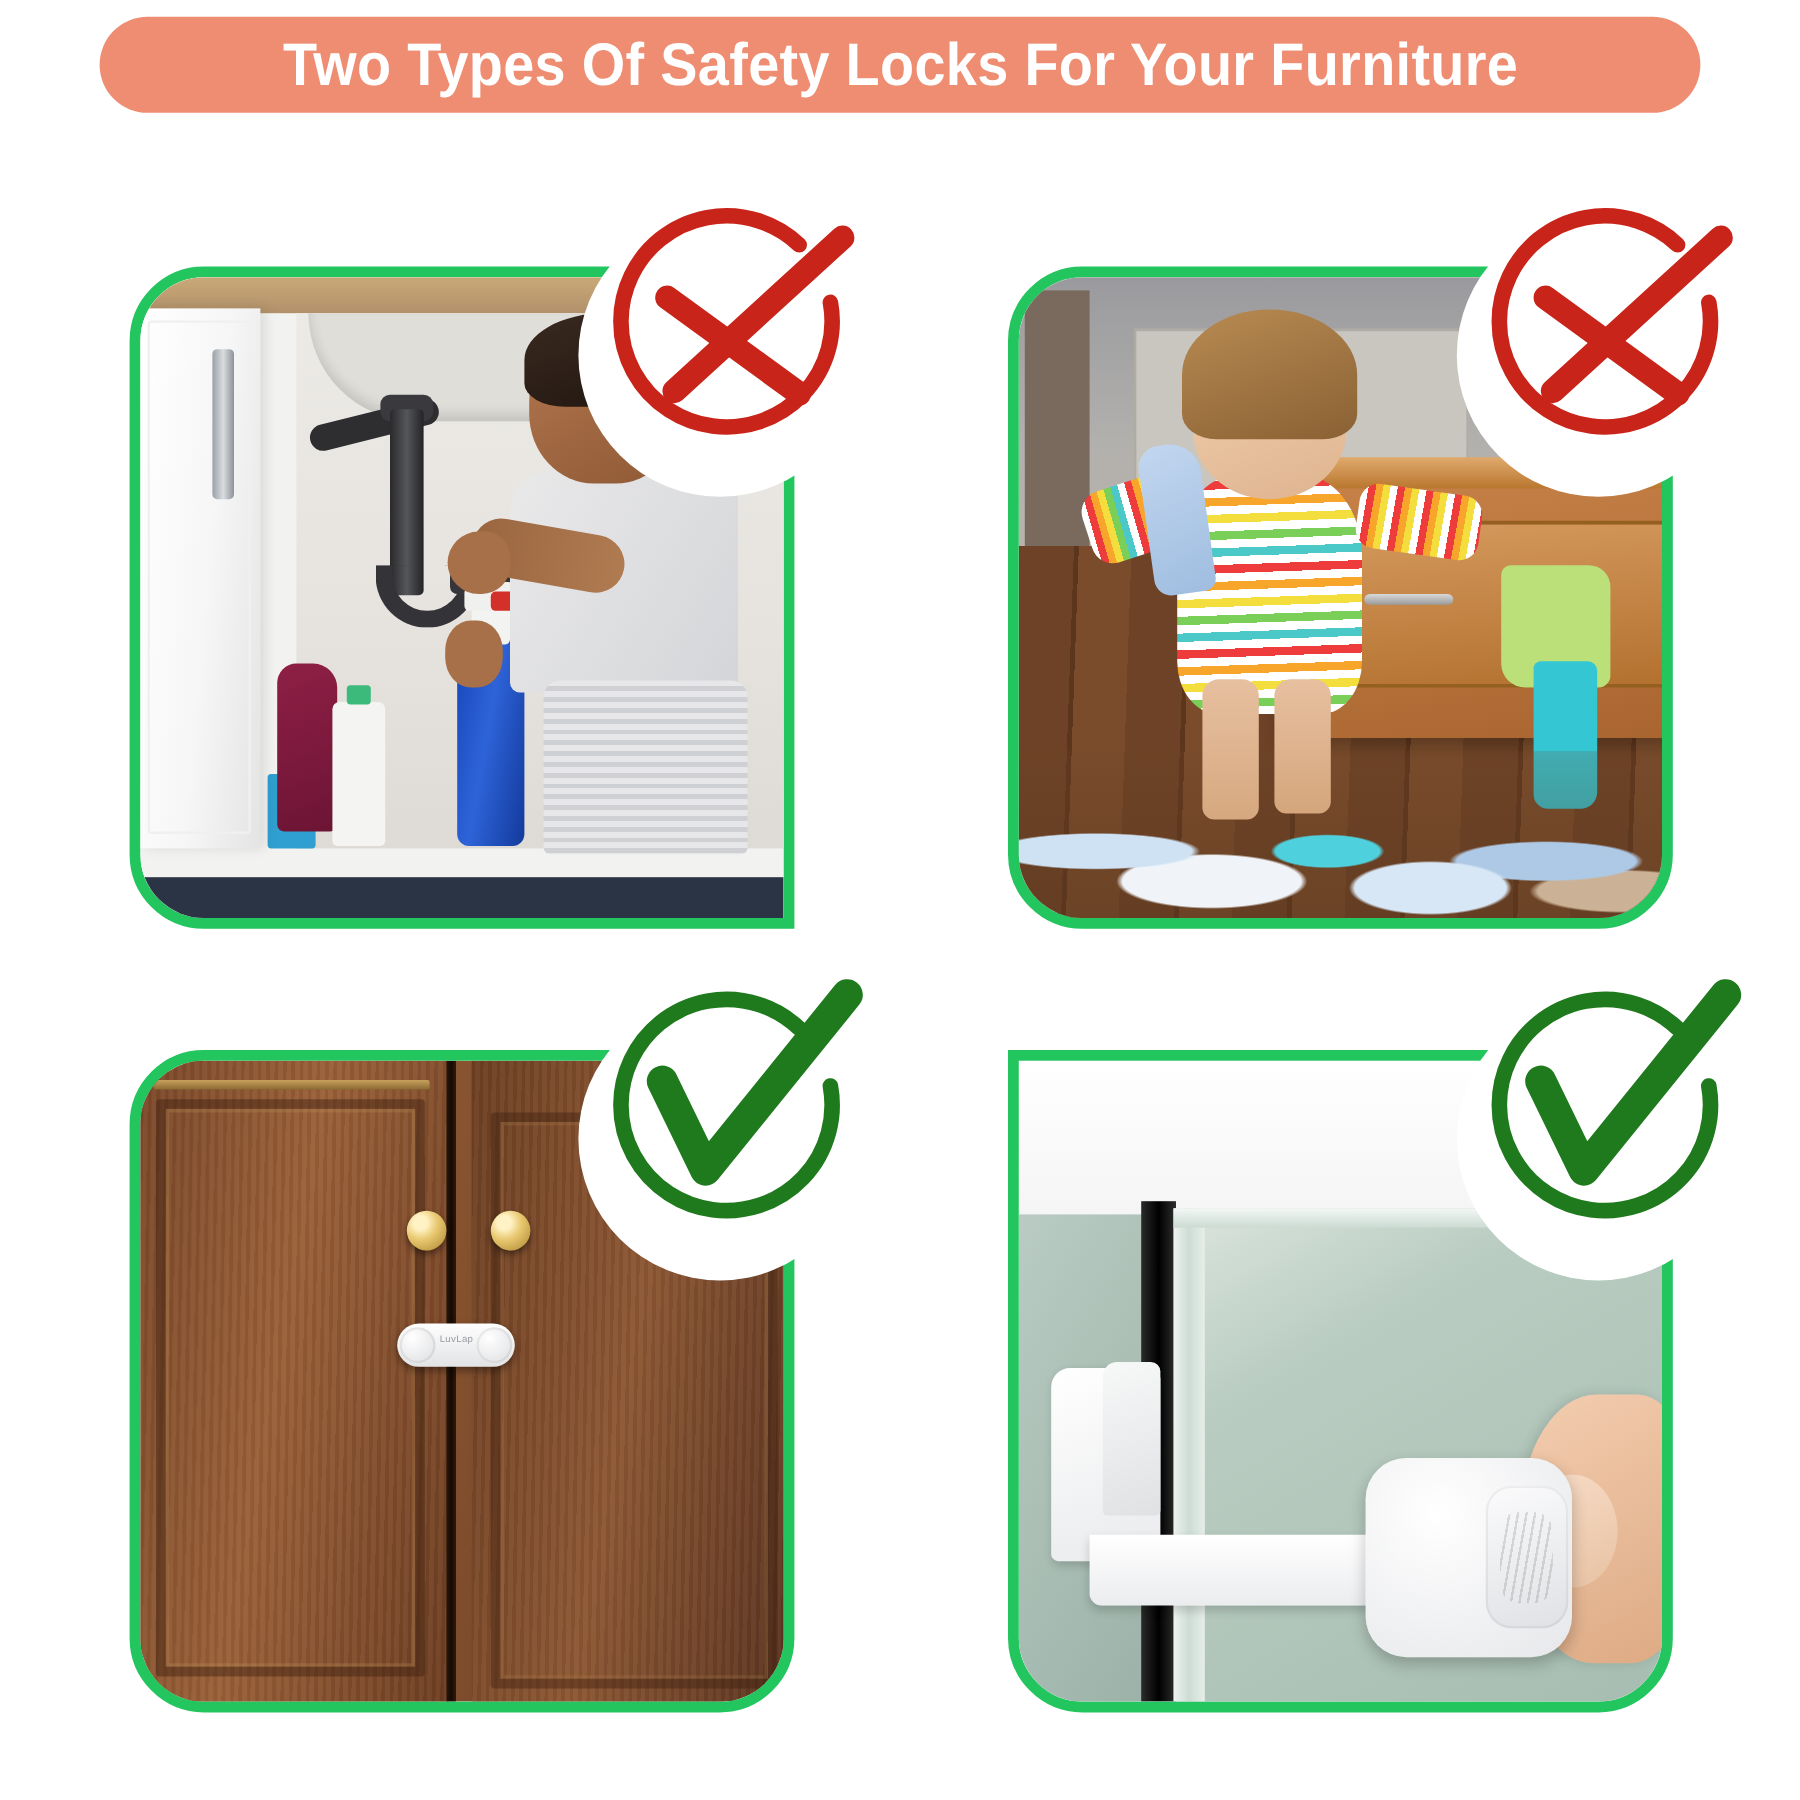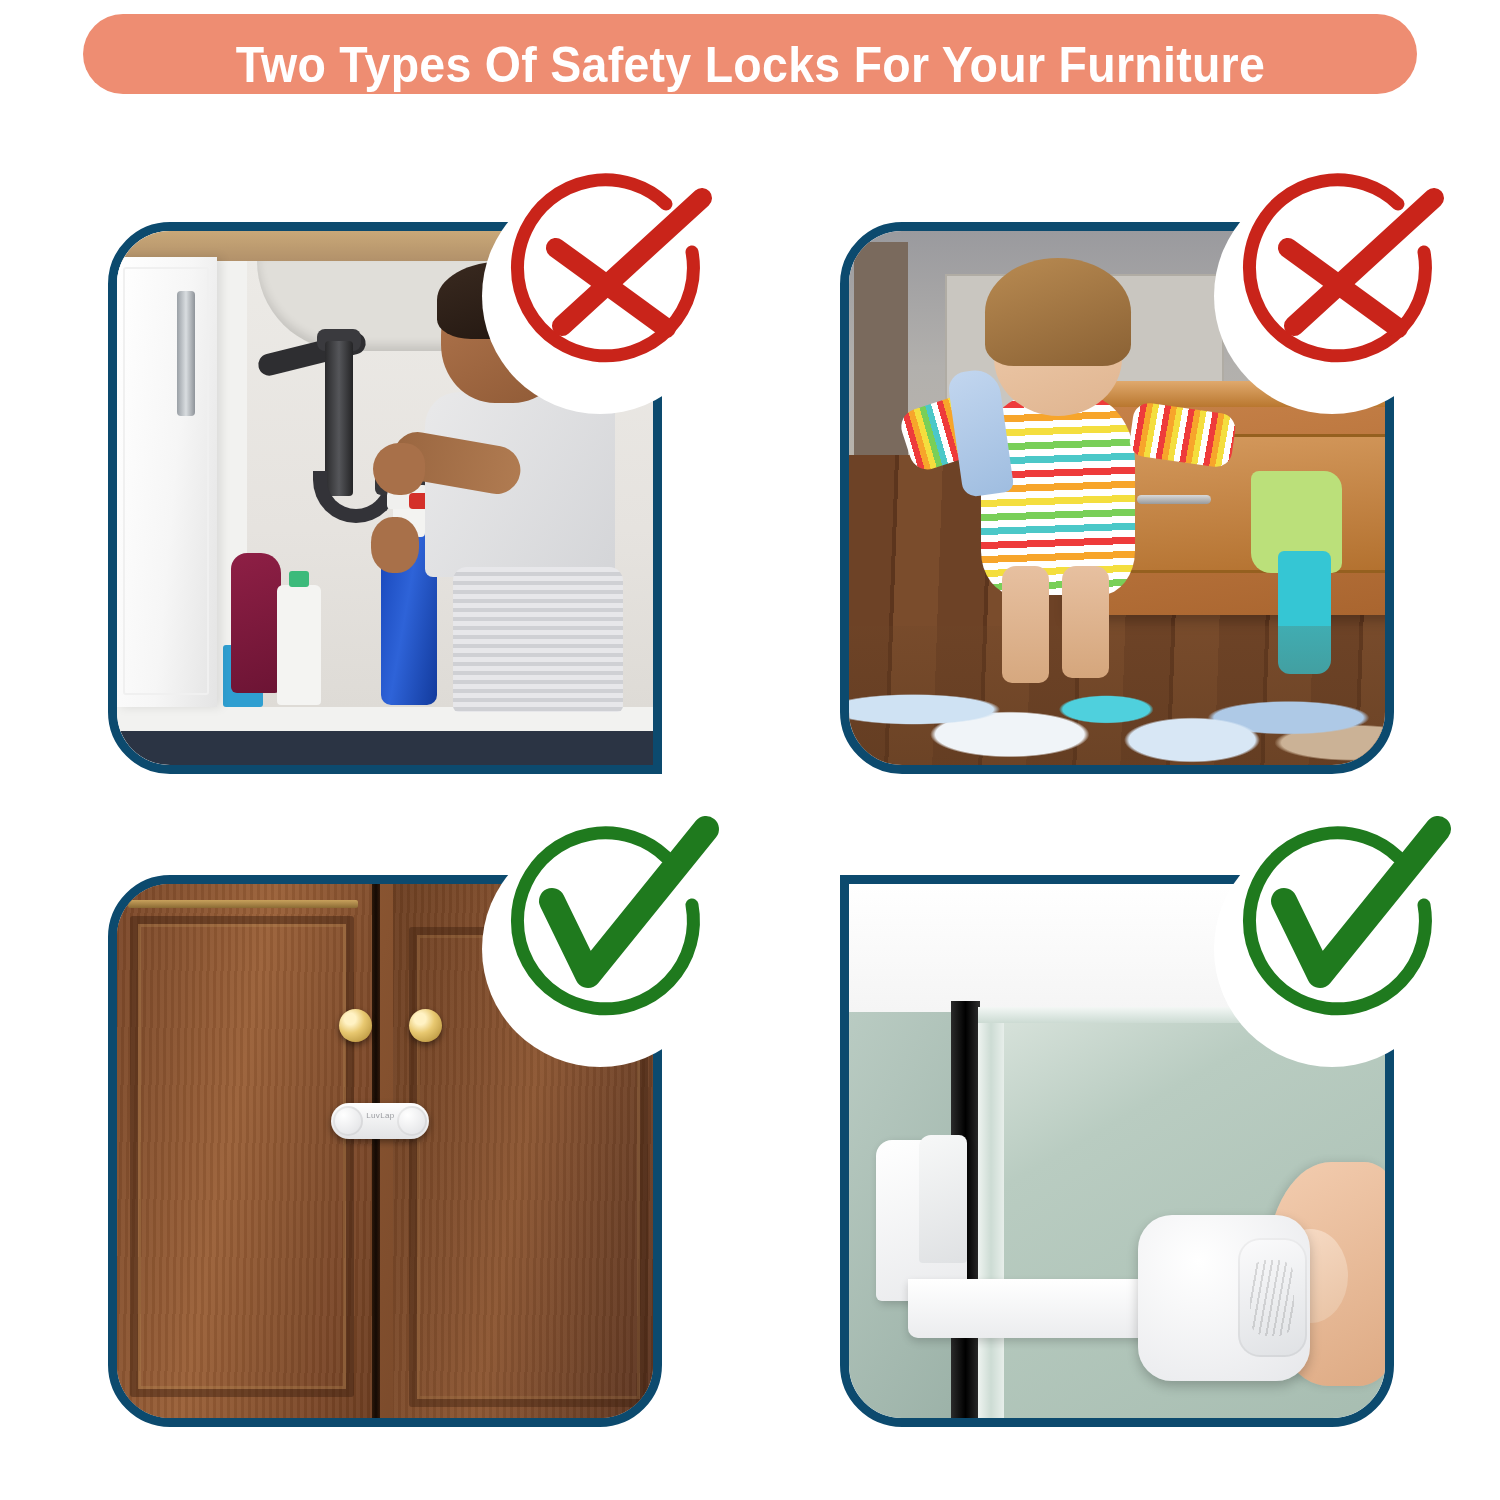--- a/index.html
+++ b/index.html
@@ -12,37 +12,37 @@
   }
   .page { position: relative; width: 1500px; height: 1500px; background:#fff; }
 
   
   .banner {
     position: absolute;
     left: 83px; top: 14px;
     width: 1334px; height: 80px;
     background: #ee8d72;
     border-radius: 40px;
-    display: flex; align-items: flex-end; justify-content: center;
+    display: flex; align-items: center; justify-content: center;
   }
   .banner-title {
     color: #ffffff;
     font-family: "Liberation Sans Narrow", "Liberation Sans", sans-serif;
     font-size: 50px;
     font-weight: bold;
     letter-spacing: 0.3px;
     white-space: nowrap;
     transform: scaleX(0.93);
     text-align: center;
   }
 
   
   .panel {
     position: absolute;
-    border: 9px solid #0c4a6e;
+    border: 9px solid #22c55e;
     overflow: hidden;
     background: #fff;
   }
   .p-tl { left: 108px;  top: 222px;  width: 554px; height: 552px;
           border-radius: 62px 0 0 62px; }
   .p-tr { left: 840px;  top: 222px;  width: 554px; height: 552px;
           border-radius: 62px 0 62px 62px; }
   .p-bl { left: 108px;  top: 875px;  width: 554px; height: 552px;
           border-radius: 62px 62px 62px 62px; }
   .p-br { left: 840px;  top: 875px;  width: 554px; height: 552px;

